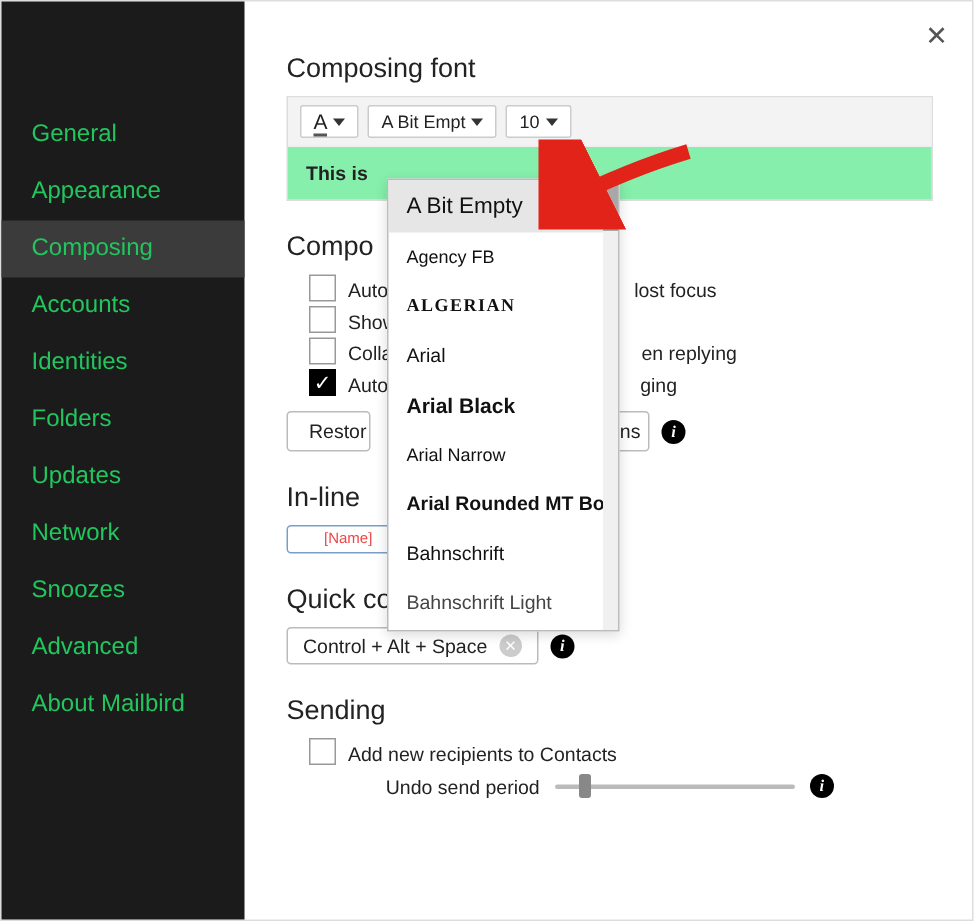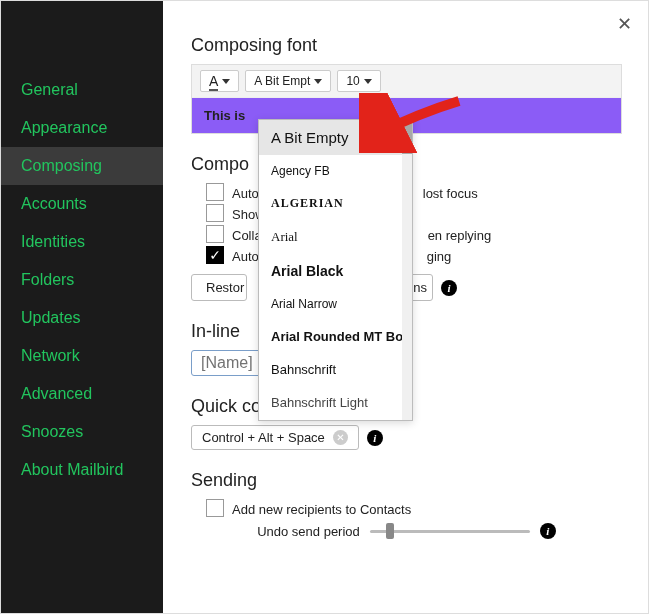--- a/index.html
+++ b/index.html
@@ -79,21 +79,21 @@
   }
   .caret {
     width: 0; height: 0;
     border-left: 4px solid transparent;
     border-right: 4px solid transparent;
     border-top: 5px solid #333;
     display: inline-block;
   }
   .font-preview {
     padding: 10px 12px;
-    background: #8b5cf6;
+    background: #86efac;
     font-size: 13px;
     font-weight: 600;
   }
   .check-row {
     display: flex;
     align-items: flex-end;
     gap: 8px;
     margin: 3px 0;
     font-size: 13px;
     padding-left: 15px;
@@ -137,23 +137,23 @@
     font-weight: bold;
     display: inline-flex;
     align-items: center;
     justify-content: center;
     font-style: italic;
     font-family: Georgia, serif;
   }
   .tag {
     display: inline-block;
     border: 1px solid #7a9ec9;
-    color: #737373;
-    padding: 3px 9px;
-    font-size: 16px;
+    color: #ef4444;
+    padding: 3px 24px;
+    font-size: 10px;
     border-radius: 3px;
     cursor: pointer;
   }
   .shortcut-box {
     display: inline-flex;
     align-items: center;
     gap: 8px;
     border: 1px solid #bbb;
     padding: 4px 10px;
     border-radius: 3px;
@@ -259,22 +259,22 @@
 
 <div class="sidebar">
   <div class="sidebar-item">General</div>
   <div class="sidebar-item">Appearance</div>
   <div class="sidebar-item active">Composing</div>
   <div class="sidebar-item">Accounts</div>
   <div class="sidebar-item">Identities</div>
   <div class="sidebar-item">Folders</div>
   <div class="sidebar-item">Updates</div>
   <div class="sidebar-item">Network</div>
+  <div class="sidebar-item">Snoozes</div>
   <div class="sidebar-item">Advanced</div>
-  <div class="sidebar-item">Snoozes</div>
   <div class="sidebar-item">About Mailbird</div>
 </div>
 
 <div class="main">
   <div class="close-x">✕</div>
 
   <h3 class="section first">Composing font</h3>
   <div class="font-box">
     <div class="font-toolbar">
       <span class="tb-btn">
@@ -349,21 +349,21 @@
       <div class="slider-thumb"></div>
     </div>
     <span class="info-icon">i</span>
   </div>
 </div>
 
 <div class="dropdown">
   <div class="dd-item sel" style="font-size:15px">A Bit Empty</div>
   <div class="dd-item" style="font-size:12px;font-family:'Arial Narrow',Arial;">Agency FB</div>
   <div class="dd-item" style="font-weight:bold;letter-spacing:1px;font-family:serif;font-size:12px">ALGERIAN</div>
-  <div class="dd-item" style="font-family:Liberation Serif, serif">Arial</div>
+  <div class="dd-item" style="font-family:Liberation Sans, sans-serif">Arial</div>
   <div class="dd-item" style="font-family:'Arial Black',Arial;font-weight:900;font-size:14px">Arial Black</div>
   <div class="dd-item" style="font-family:Liberation Sans, sans-serif;font-size:12px;font-stretch:condensed">Arial Narrow</div>
   <div class="dd-item" style="font-family:Arial;font-weight:bold;font-size:13px">Arial Rounded MT Bold</div>
   <div class="dd-item" style="font-family:Arial">Bahnschrift</div>
   <div class="dd-item" style="font-family:Arial;font-weight:300;color:#444">Bahnschrift Light</div>
   <div class="dd-scroll">
     <div class="dd-thumb"></div>
   </div>
 </div>
 

